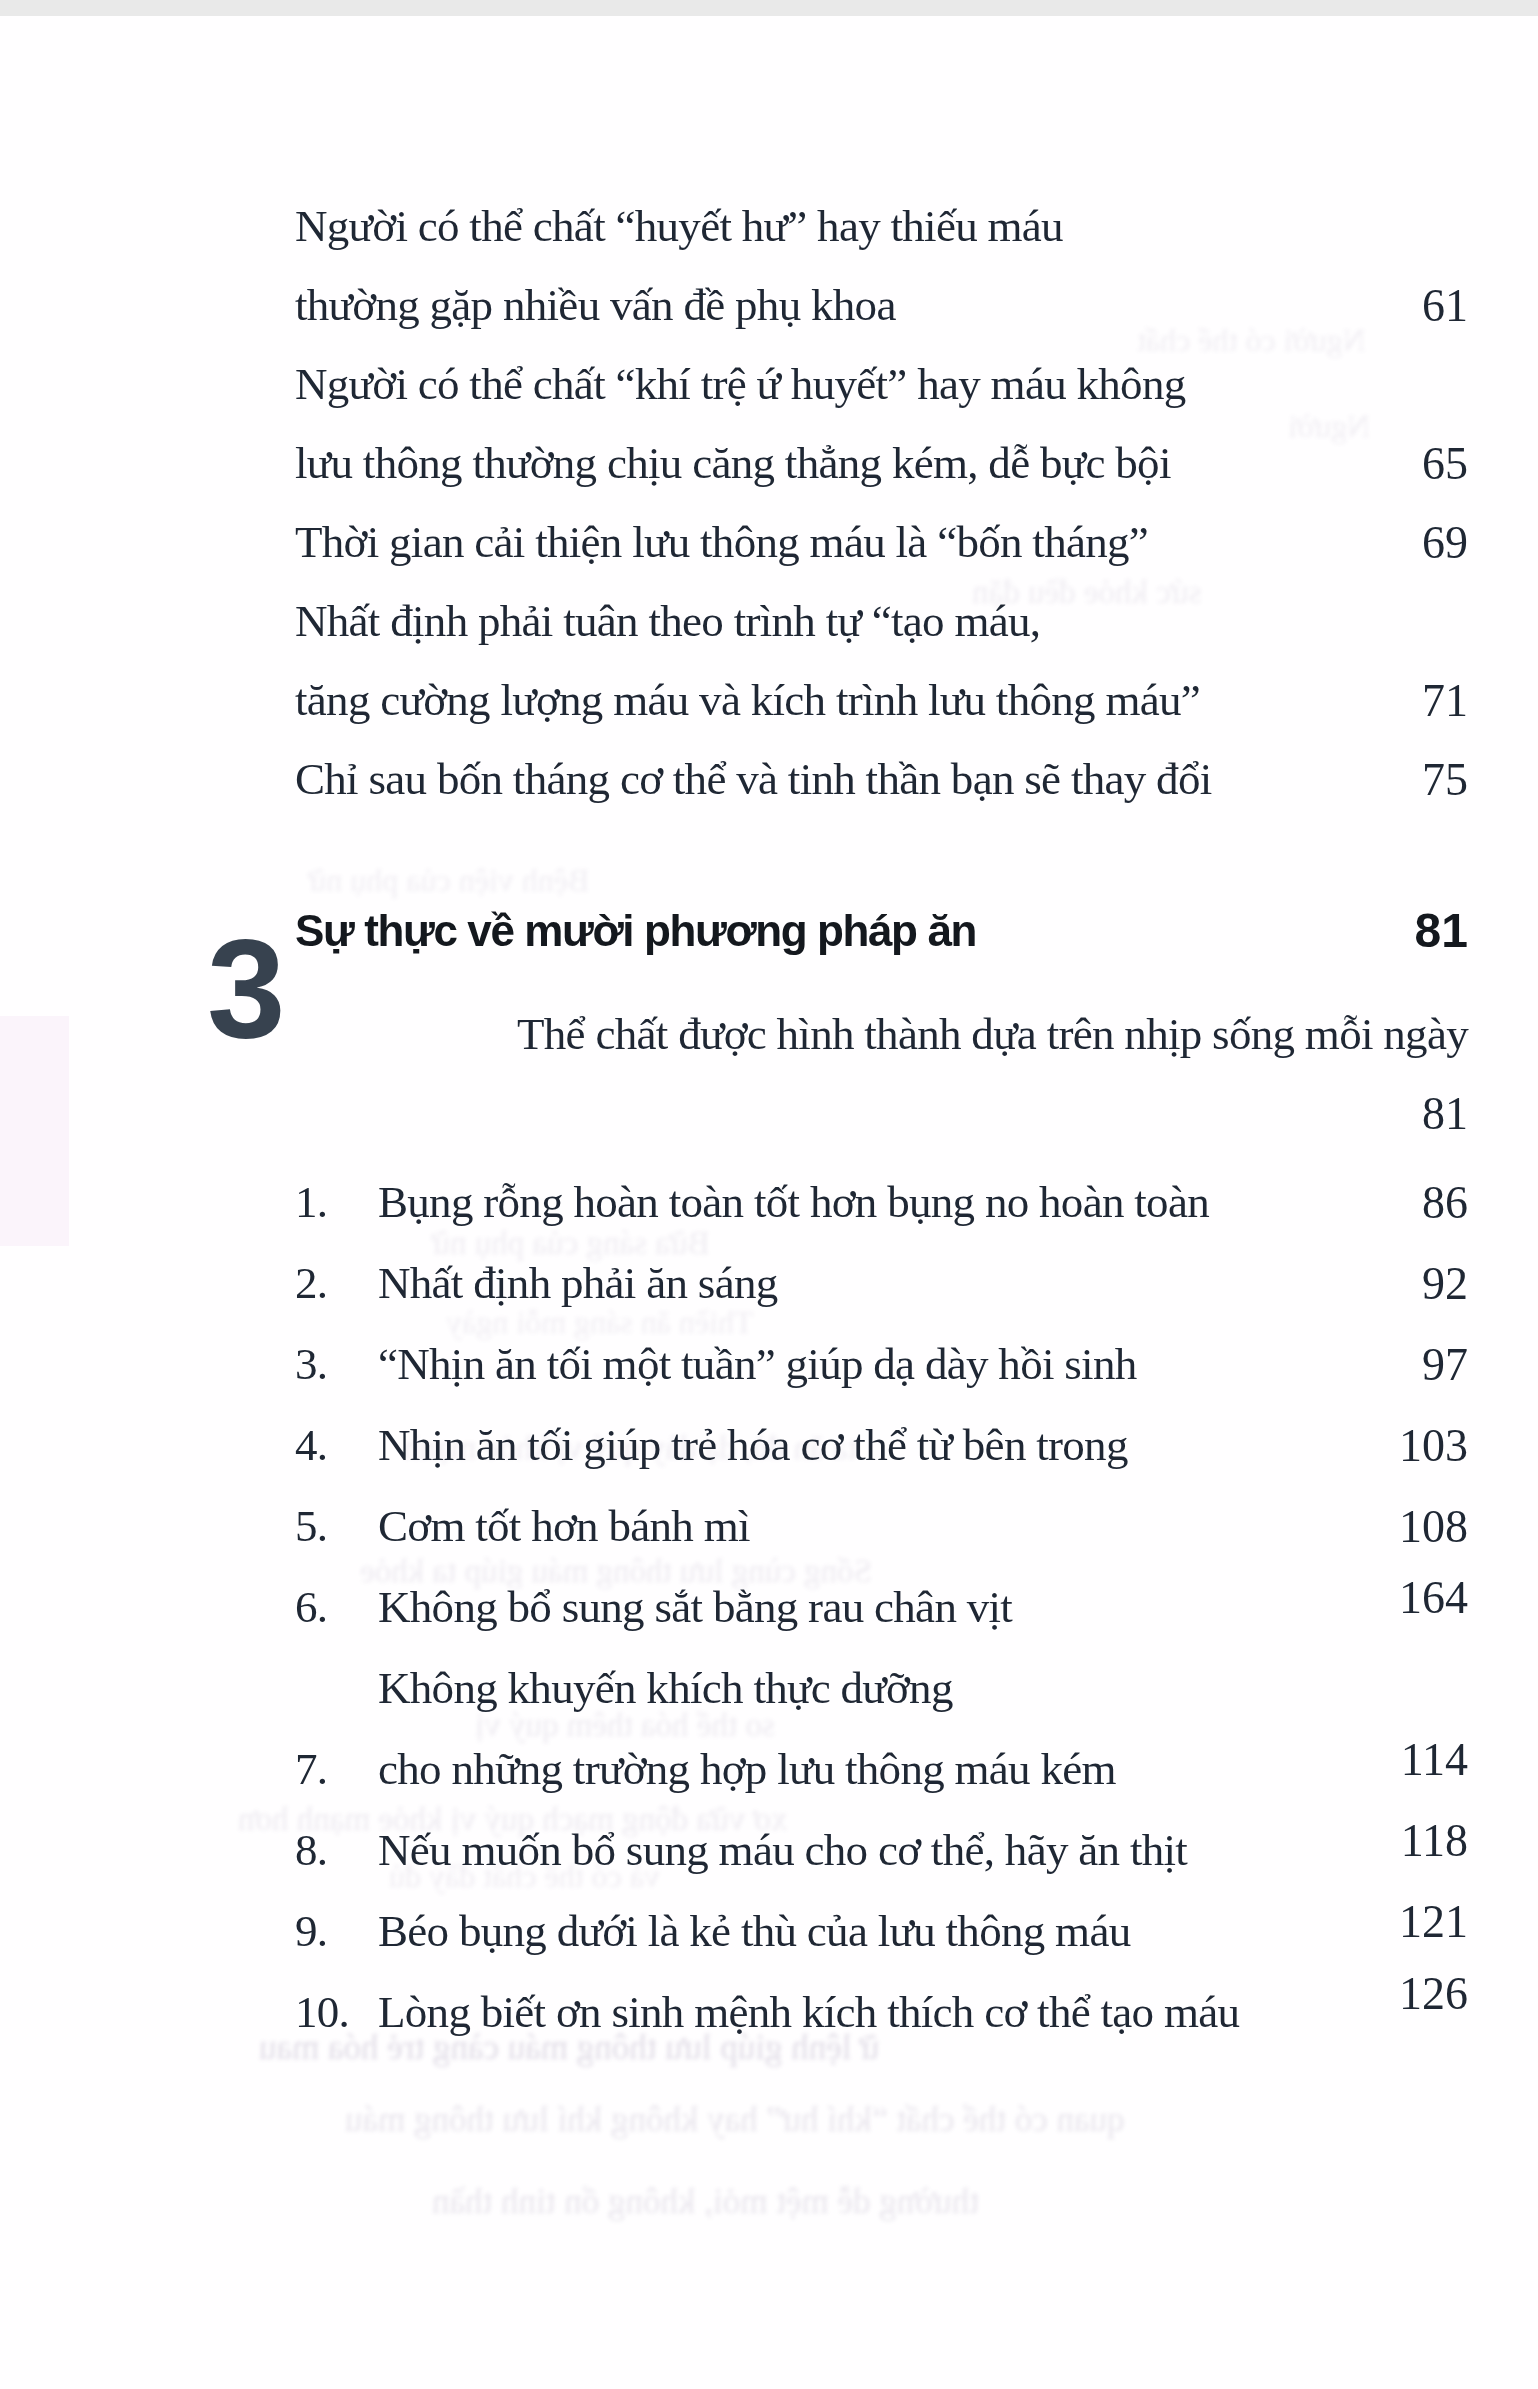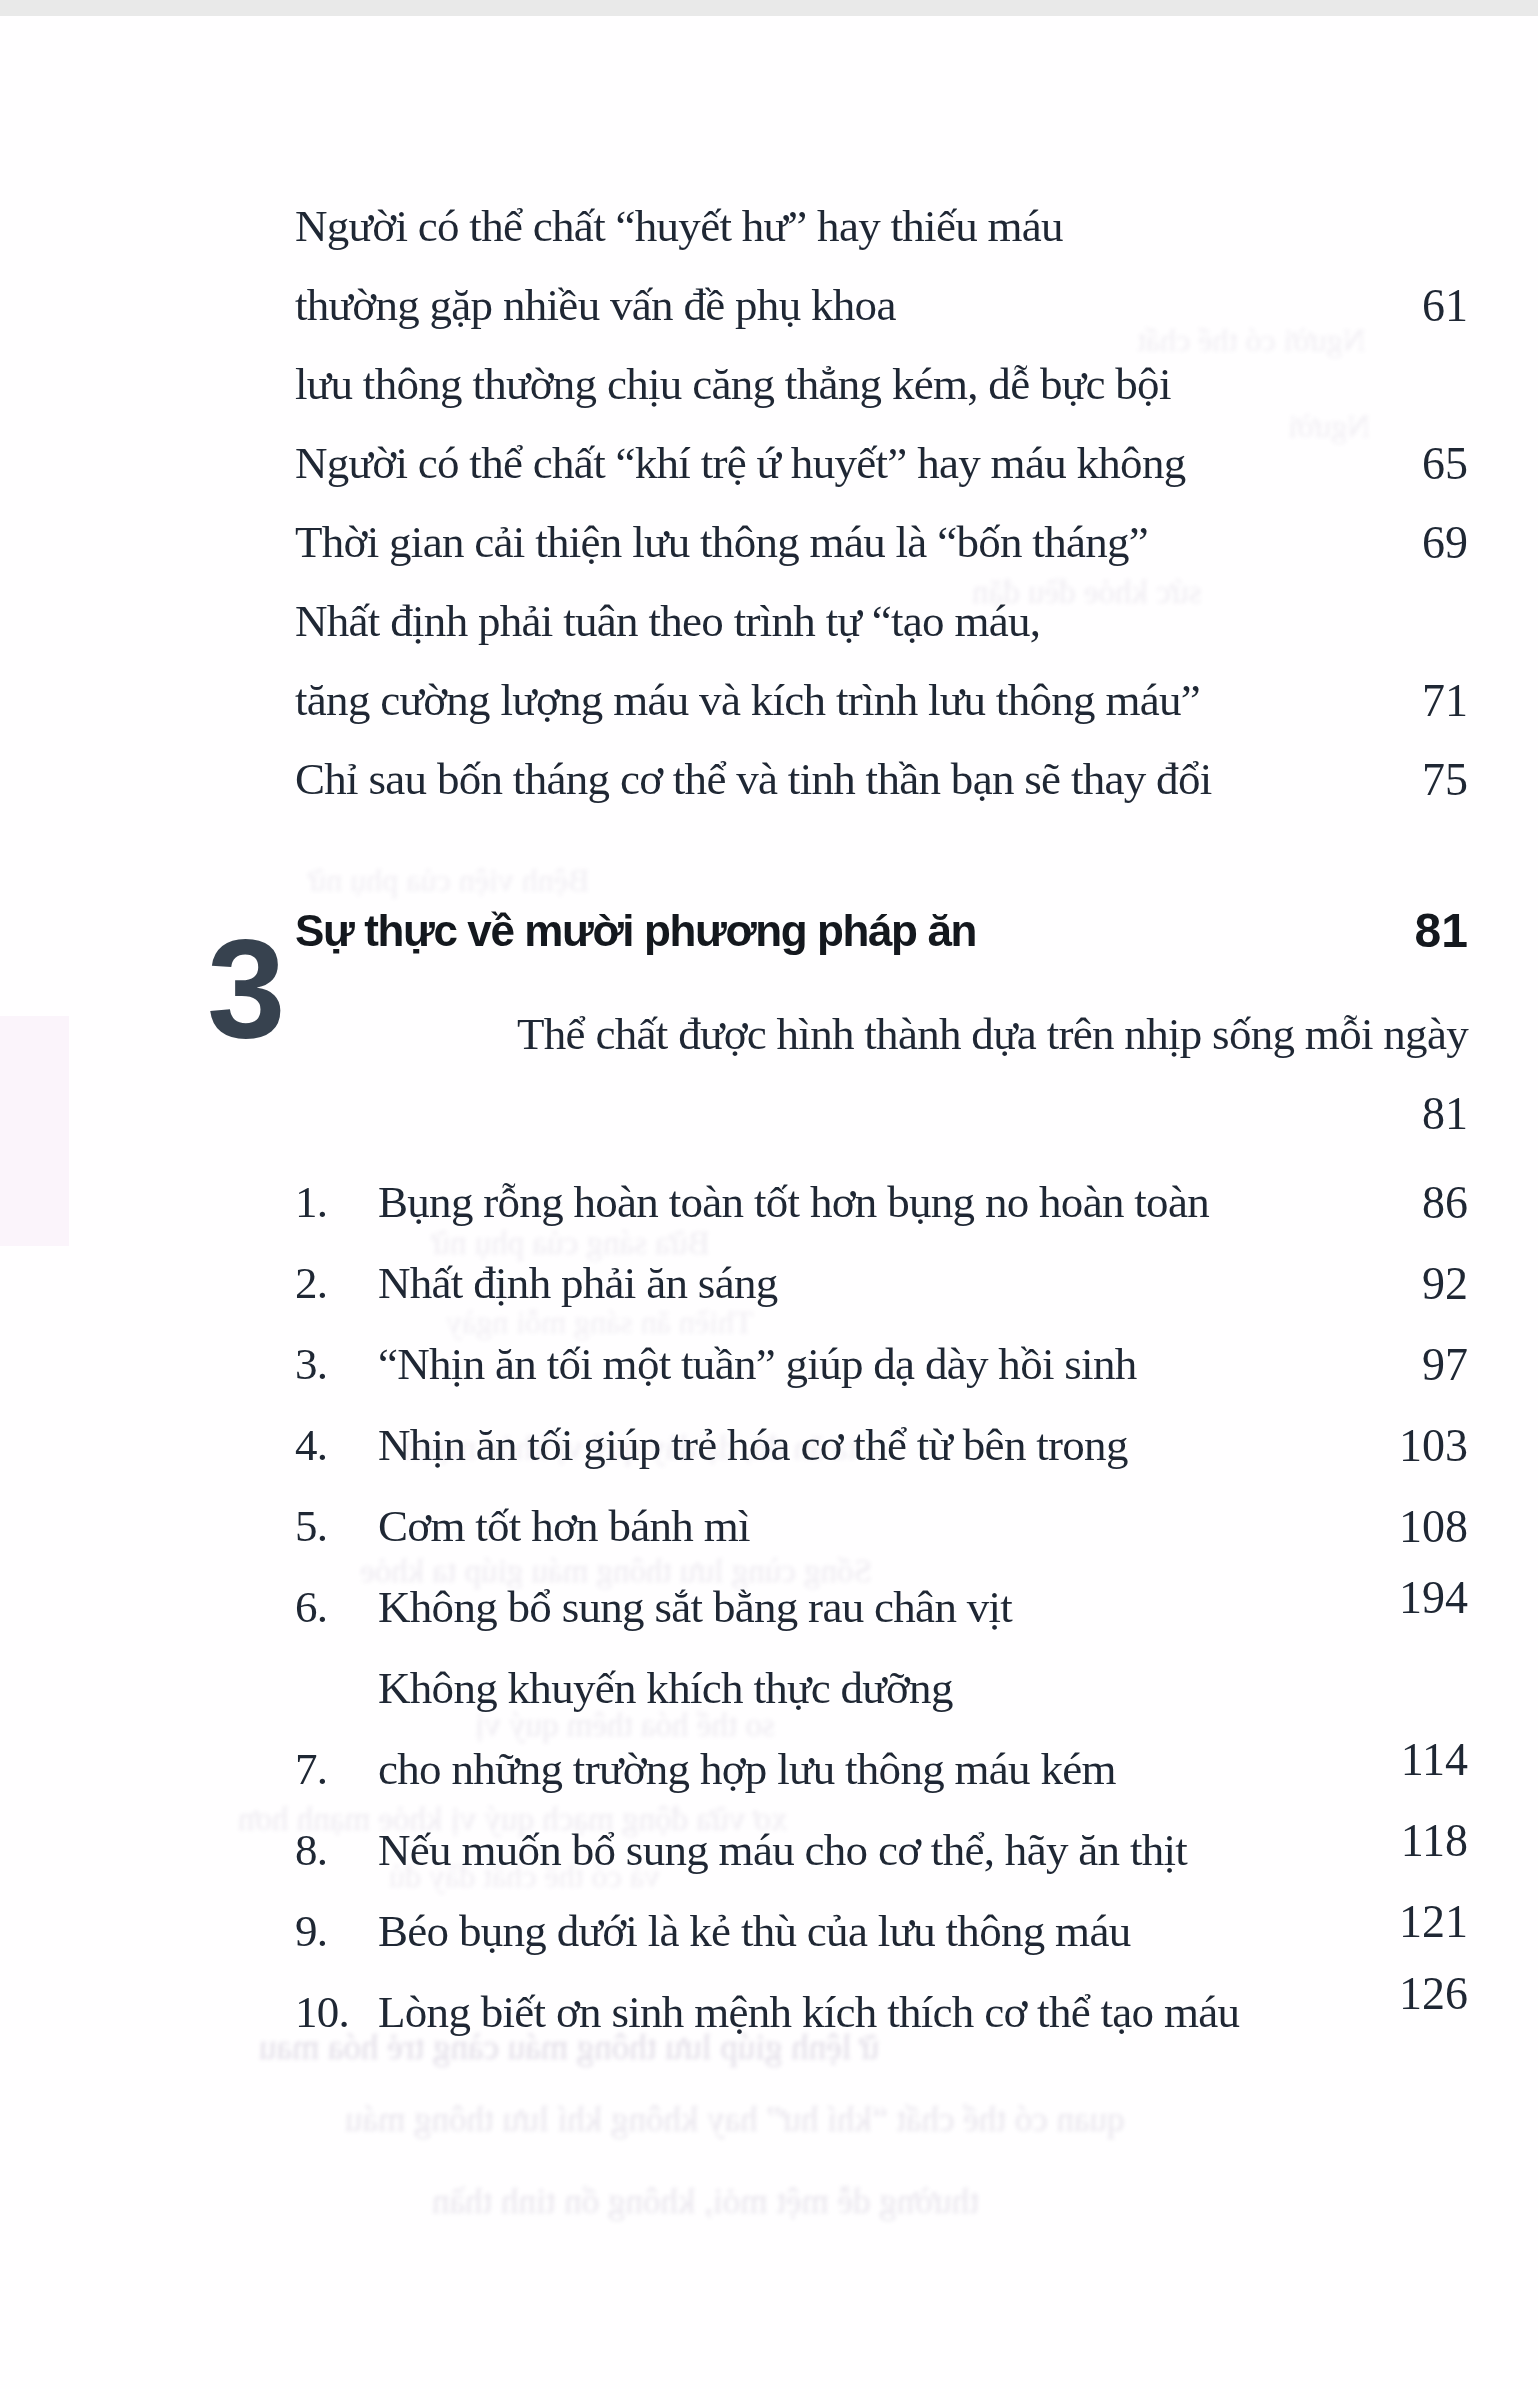--- a/index.html
+++ b/index.html
@@ -113,22 +113,22 @@
     <section>
       <div class="entry">
         <div class="lines">
           <div class="line">Người có thể chất “huyết hư” hay thiếu máu</div>
           <div class="line">thường gặp nhiều vấn đề phụ khoa</div>
         </div>
         <div class="pg">61</div>
       </div>
       <div class="entry">
         <div class="lines">
+          <div class="line">Người có thể chất “khí trệ ứ huyết” hay máu không</div>
           <div class="line">lưu thông thường chịu căng thẳng kém, dễ bực bội</div>
-          <div class="line">Người có thể chất “khí trệ ứ huyết” hay máu không</div>
         </div>
         <div class="pg">65</div>
       </div>
       <div class="entry">
         <div class="lines">
           <div class="line">Thời gian cải thiện lưu thông máu là “bốn tháng”</div>
         </div>
         <div class="pg">69</div>
       </div>
       <div class="entry">
@@ -195,21 +195,21 @@
         <div class="lines">
           <div class="line">Cơm tốt hơn bánh mì</div>
         </div>
         <div class="pg">108</div>
       </div>
       <div class="item">
         <div class="no">6.</div>
         <div class="lines">
           <div class="line">Không bổ sung sắt bằng rau chân vịt</div>
         </div>
-        <div class="pg">194</div>
+        <div class="pg">164</div>
       </div>
       <div class="item">
         <div class="no">7.</div>
         <div class="lines">
           <div class="line">Không khuyến khích thực dưỡng</div>
           <div class="line">cho những trường hợp lưu thông máu kém</div>
         </div>
         <div class="pg">114</div>
       </div>
       <div class="item">

